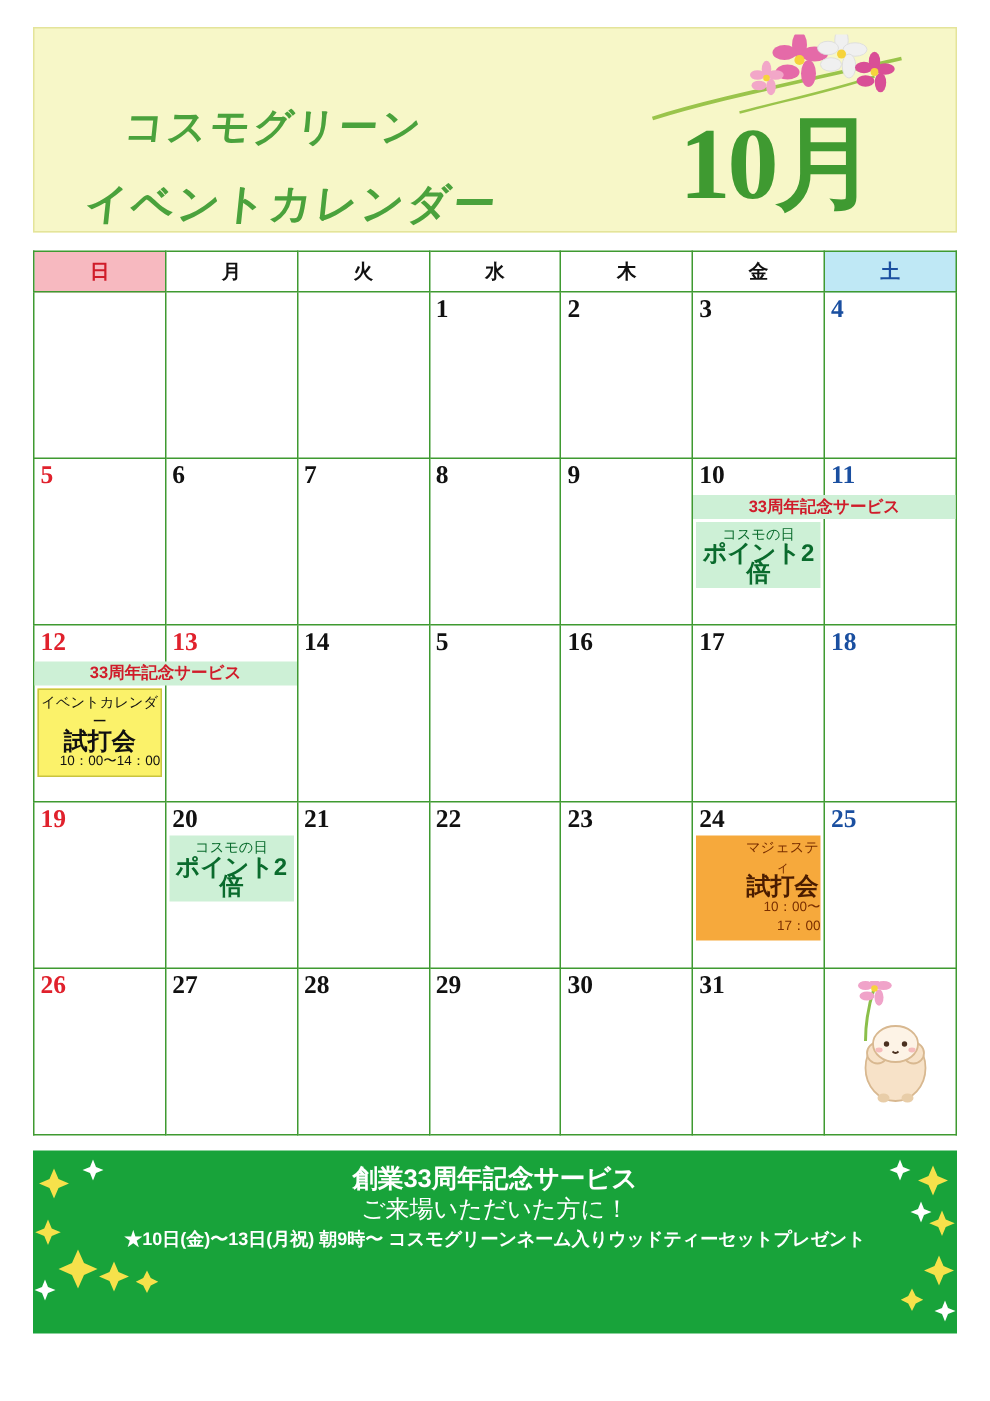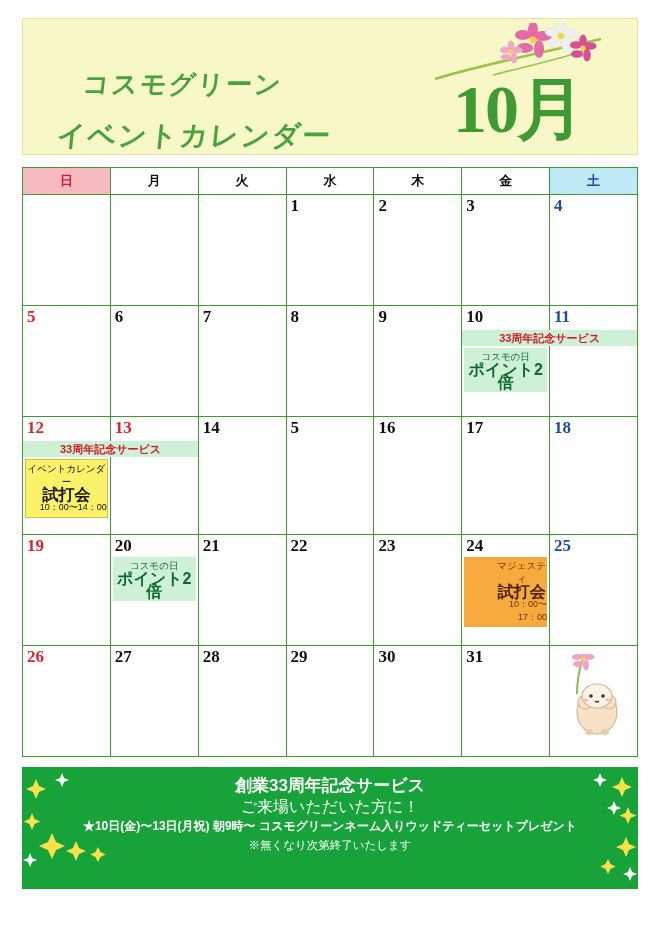--- a/index.html
+++ b/index.html
@@ -440,16 +440,15 @@
         <path d="M110 40 l2.5 6 6 2.5 -6 2.5 -2.5 6 -2.5 -6 -6 -2.5 6 -2.5z"></path>
         <path d="M96 34 l2 5 5 2 -5 2 -2 5 -2 -5 -5 -2 5 -2z" fill="#ffffff"></path>
         <path d="M108 70 l3 7 7 3 -7 3 -3 7 -3 -7 -7 -3 7 -3z"></path>
         <path d="M90 92 l2.5 5 5 2.5 -5 2.5 -2.5 5 -2.5 -5 -5 -2.5 5 -2.5z"></path>
         <path d="M112 100 l2 5 5 2 -5 2 -2 5 -2 -5 -5 -2 5 -2z" fill="#ffffff"></path>
       </g>
     </svg>
     <div class="footer-title">創業33周年記念サービス</div>
     <div class="footer-sub">ご来場いただいた方に！</div>
     <div class="footer-l1">★10日(金)〜13日(月祝)  朝9時〜 コスモグリーンネーム入りウッドティーセットプレゼント</div>
-    <div class="footer-note">※無くなり次第終了いたします</div>
   </div>
 
 </div>
 
 </body></html>

